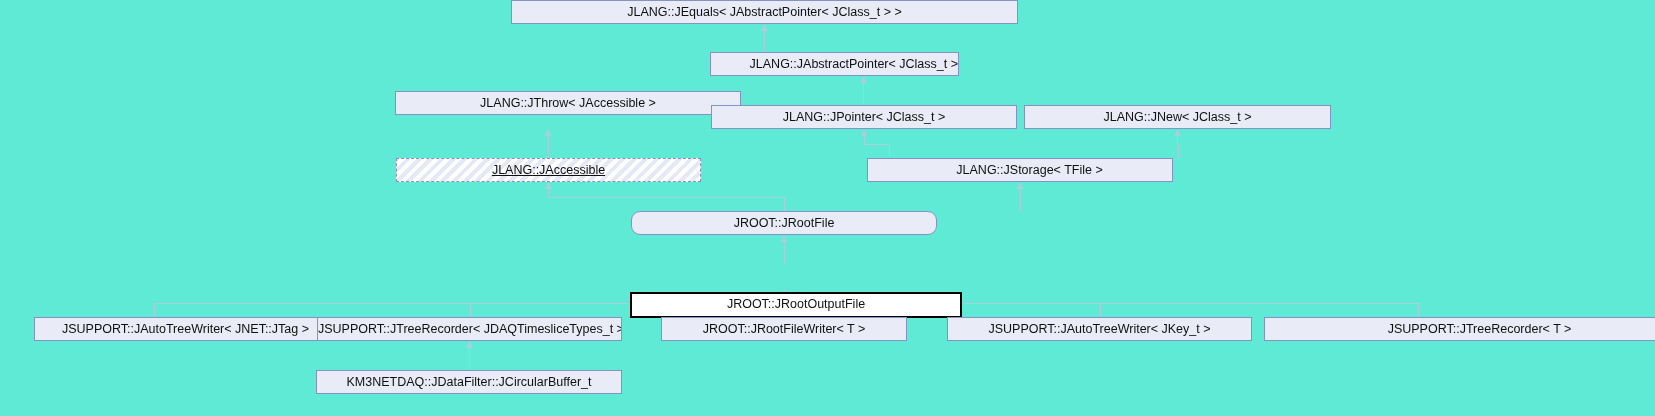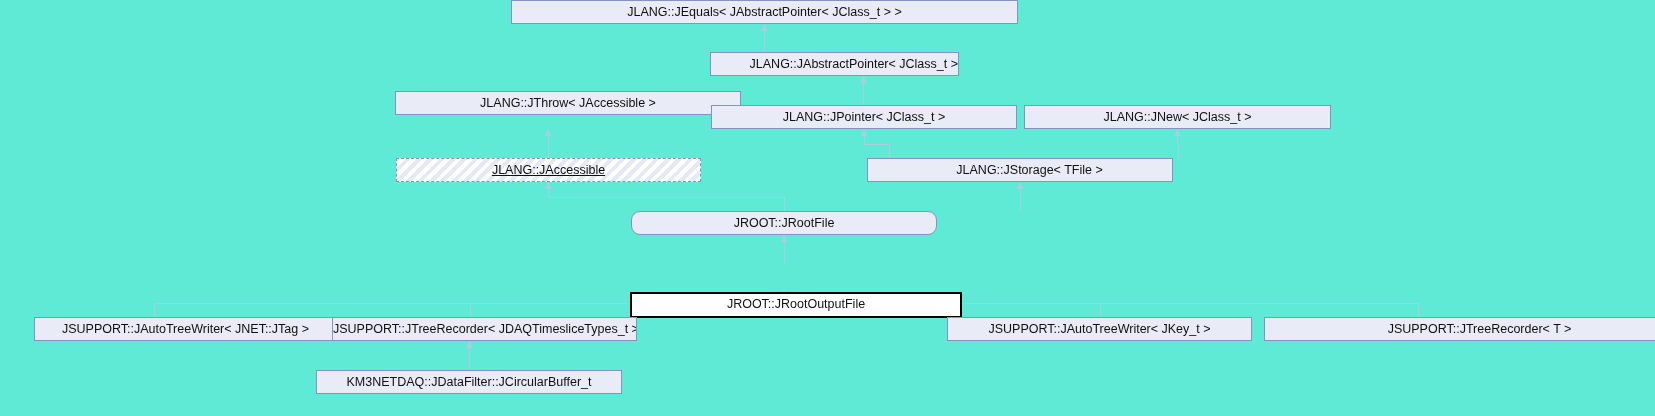--- a/index.html
+++ b/index.html
@@ -142,22 +142,25 @@
     <span class="label">JROOT::JRootFile</span>
   </div>
 
   <div class="node current" style="left:630px; top:264px; width:332px; height:26px;margin-top:28px;">
     <span class="label">JROOT::JRootOutputFile</span>
   </div>
 
   <div class="node" style="left:2px; top:317px; width:303px;margin-left:32px;">
     <span class="label">JSUPPORT::JAutoTreeWriter&lt; JNET::JTag &gt;</span>
   </div>
-  <div class="node" style="left:317px; top:317px; width:305px;margin-left:15px;">
+  <div class="node" style="left:317px; top:317px; width:305px;">
     <span class="label">JSUPPORT::JTreeRecorder&lt; JDAQTimesliceTypes_t &gt;</span>
+  </div>
+  <div class="node" style="left:661px; top:317px; width:246px;">
+    <span class="label">JROOT::JRootFileWriter&lt; T &gt;</span>
   </div>
   <div class="node" style="left:947px; top:317px; width:305px;text-align:center;">
     <span class="label">JSUPPORT::JAutoTreeWriter&lt; JKey_t &gt;</span>
   </div>
   <div class="node" style="left:1264px; top:317px; width:431px;">
     <span class="label">JSUPPORT::JTreeRecorder&lt; T &gt;</span>
   </div>
 
   <div class="node" style="left:316px; top:370px; width:306px;">
     <span class="label">KM3NETDAQ::JDataFilter::JCircularBuffer_t</span>

